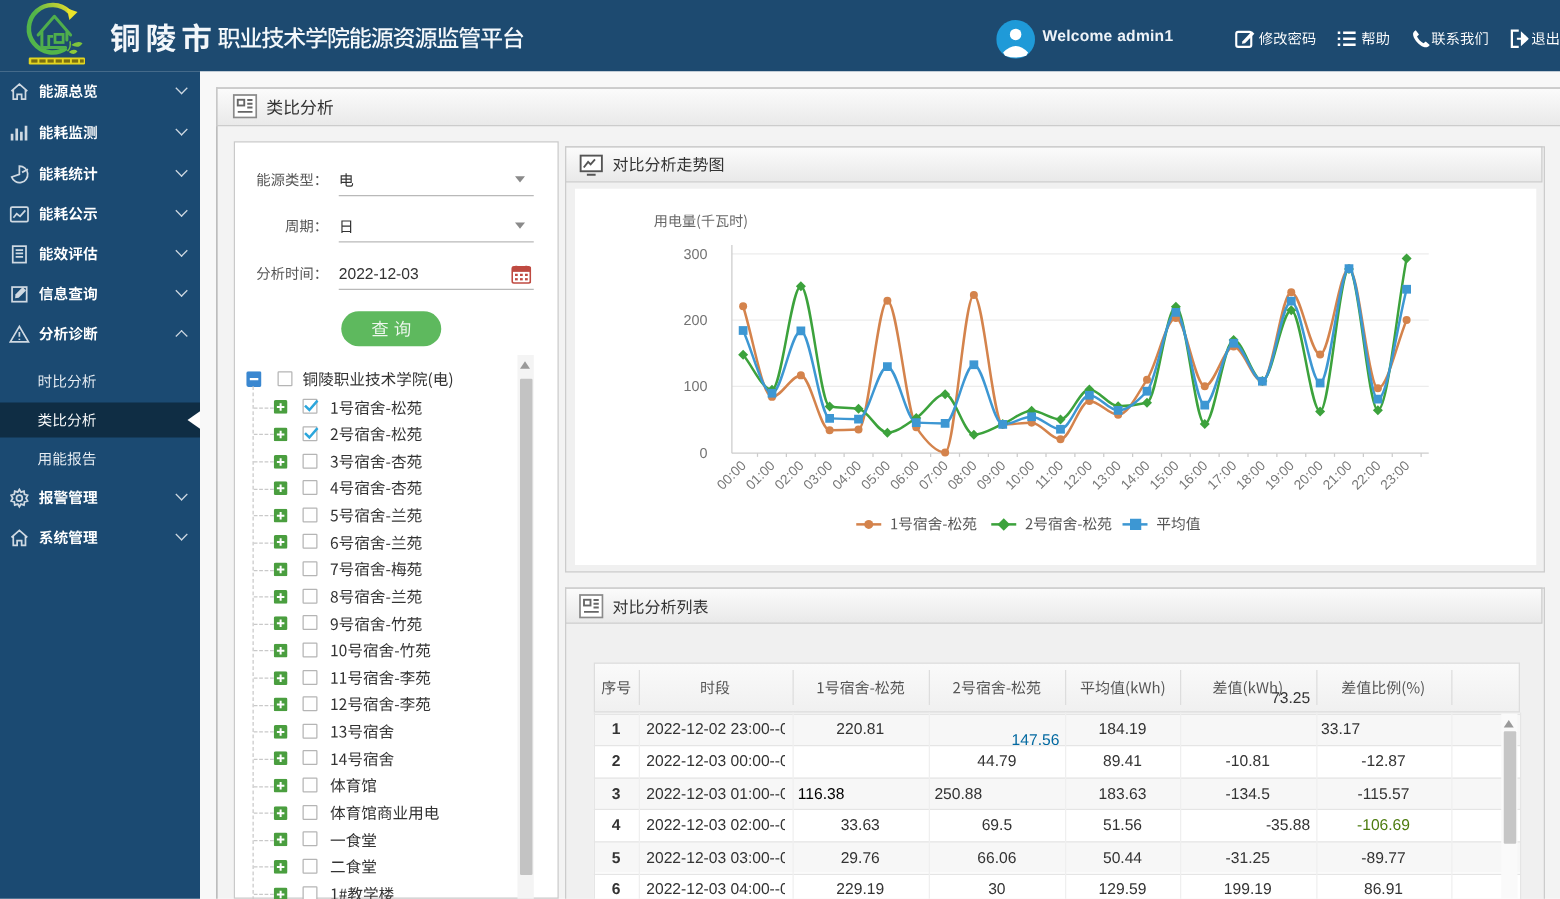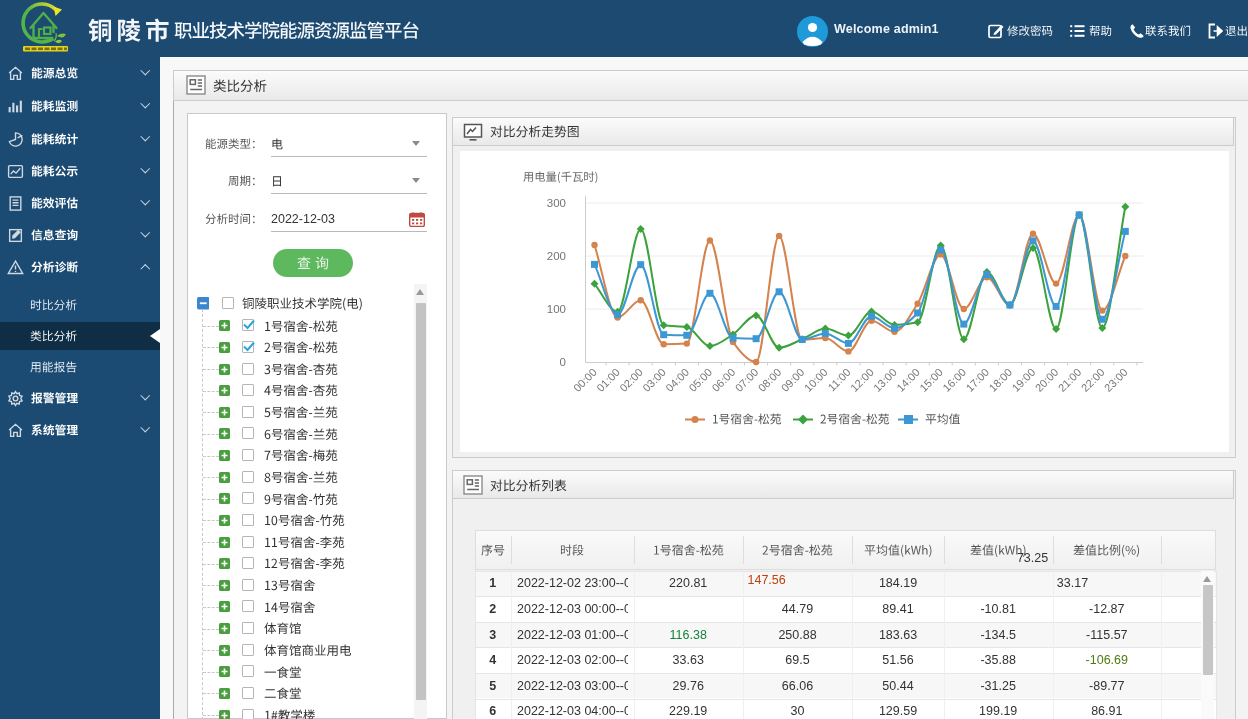--- a/index.html
+++ b/index.html
@@ -1223,48 +1223,48 @@
     </svg>
   </div>
 <div style="position:absolute;left:1052.5px;top:536px;width:1px;height:28px;background:#ddd"></div>
 <div style="position:absolute;left:1161px;top:536px;width:1px;height:28px;background:#ddd"></div>
 <div style="position:absolute;left:474.5px;top:570.5px;width:741.5px;height:148.5px;background:#fff"></div>
 <div style="position:absolute;left:474.5px;top:570.5px;width:741.5px;height:25.6px;background:#f7f7f7"></div>
 <div style="position:absolute;left:474.5px;top:570.5px;width:741.5px;height:1px;background:#e5e5e5"></div>
 <div style="position:absolute;left:442.8px;top:576.3px;width:100px;text-align:center;font:bold 12.5px 'Liberation Sans',sans-serif;color:#333">1</div>
 <div style="position:absolute;left:517px;top:576.3px;width:111px;overflow:hidden;white-space:nowrap;font:12.5px 'Liberation Sans',sans-serif;color:#333">2022-12-02 23:00--00</div>
 <div style="position:absolute;left:638.2px;top:576.3px;width:100px;text-align:center;font:12.5px 'Liberation Sans',sans-serif;color:#333">220.81</div>
-<div style="position:absolute;left:747.5px;top:573px;width:100px;text-align:left;font:12.5px 'Liberation Sans',sans-serif;color:#c2410c">147.56</div>
+<div style="position:absolute;left:747.5px;top:585px;width:100px;text-align:right;font:12.5px 'Liberation Sans',sans-serif;color:#0369a1">147.56</div>
 <div style="position:absolute;left:848.0px;top:576.3px;width:100px;text-align:center;font:12.5px 'Liberation Sans',sans-serif;color:#333">184.19</div>
 <div style="position:absolute;left:948.2px;top:551px;width:100px;text-align:right;font:12.5px 'Liberation Sans',sans-serif;color:#333">73.25</div>
 <div style="position:absolute;left:1056.8px;top:576.3px;width:100px;text-align:left;font:12.5px 'Liberation Sans',sans-serif;color:#333">33.17</div>
 <div style="position:absolute;left:474.5px;top:596.1px;width:741.5px;height:1px;background:#e5e5e5"></div>
 <div style="position:absolute;left:442.8px;top:601.9px;width:100px;text-align:center;font:bold 12.5px 'Liberation Sans',sans-serif;color:#333">2</div>
 <div style="position:absolute;left:517px;top:601.9px;width:111px;overflow:hidden;white-space:nowrap;font:12.5px 'Liberation Sans',sans-serif;color:#333">2022-12-03 00:00--01</div>
 <div style="position:absolute;left:638.2px;top:634px;width:100px;text-align:center;font:12.5px 'Liberation Sans',sans-serif;color:#333">84</div>
 <div style="position:absolute;left:747.5px;top:601.9px;width:100px;text-align:center;font:12.5px 'Liberation Sans',sans-serif;color:#333">44.79</div>
 <div style="position:absolute;left:848.0px;top:601.9px;width:100px;text-align:center;font:12.5px 'Liberation Sans',sans-serif;color:#333">89.41</div>
 <div style="position:absolute;left:948.2px;top:601.9px;width:100px;text-align:center;font:12.5px 'Liberation Sans',sans-serif;color:#333">-10.81</div>
 <div style="position:absolute;left:1056.8px;top:601.9px;width:100px;text-align:center;font:12.5px 'Liberation Sans',sans-serif;color:#333">-12.87</div>
 <div style="position:absolute;left:474.5px;top:621.7px;width:741.5px;height:25.6px;background:#f7f7f7"></div>
 <div style="position:absolute;left:474.5px;top:621.7px;width:741.5px;height:1px;background:#e5e5e5"></div>
 <div style="position:absolute;left:442.8px;top:627.5px;width:100px;text-align:center;font:bold 12.5px 'Liberation Sans',sans-serif;color:#333">3</div>
 <div style="position:absolute;left:517px;top:627.5px;width:111px;overflow:hidden;white-space:nowrap;font:12.5px 'Liberation Sans',sans-serif;color:#333">2022-12-03 01:00--02</div>
-<div style="position:absolute;left:638.2px;top:627.5px;width:100px;text-align:center;font:12.5px 'Liberation Sans',sans-serif;color:#15803d">116.38</div>
-<div style="position:absolute;left:747.5px;top:627.5px;width:100px;text-align:center;font:12.5px 'Liberation Sans',sans-serif;color:#333">250.88</div>
+<div style="position:absolute;left:638.2px;top:627.5px;width:100px;font:12.5px 'Liberation Sans',sans-serif;color:#000000">116.38</div>
+<div style="position:absolute;left:747.5px;top:627.5px;width:100px;text-align:left;font:12.5px 'Liberation Sans',sans-serif;color:#333">250.88</div>
 <div style="position:absolute;left:848.0px;top:627.5px;width:100px;text-align:center;font:12.5px 'Liberation Sans',sans-serif;color:#333">183.63</div>
 <div style="position:absolute;left:948.2px;top:627.5px;width:100px;text-align:center;font:12.5px 'Liberation Sans',sans-serif;color:#333">-134.5</div>
 <div style="position:absolute;left:1056.8px;top:627.5px;width:100px;text-align:center;font:12.5px 'Liberation Sans',sans-serif;color:#333">-115.57</div>
 <div style="position:absolute;left:474.5px;top:647.3px;width:741.5px;height:1px;background:#e5e5e5"></div>
 <div style="position:absolute;left:442.8px;top:653.1px;width:100px;text-align:center;font:bold 12.5px 'Liberation Sans',sans-serif;color:#333">4</div>
 <div style="position:absolute;left:517px;top:653.1px;width:111px;overflow:hidden;white-space:nowrap;font:12.5px 'Liberation Sans',sans-serif;color:#333">2022-12-03 02:00--03</div>
 <div style="position:absolute;left:638.2px;top:653.1px;width:100px;text-align:center;font:12.5px 'Liberation Sans',sans-serif;color:#333">33.63</div>
 <div style="position:absolute;left:747.5px;top:653.1px;width:100px;text-align:center;font:12.5px 'Liberation Sans',sans-serif;color:#333">69.5</div>
 <div style="position:absolute;left:848.0px;top:653.1px;width:100px;text-align:center;font:12.5px 'Liberation Sans',sans-serif;color:#333">51.56</div>
-<div style="position:absolute;left:948.2px;top:653.1px;width:100px;text-align:center;font:12.5px 'Liberation Sans',sans-serif;color:#333">-35.88</div>
+<div style="position:absolute;left:948.2px;top:653.1px;width:100px;text-align:right;font:12.5px 'Liberation Sans',sans-serif;color:#333">-35.88</div>
 <div style="position:absolute;left:1056.8px;top:653.1px;width:100px;text-align:center;font:12.5px 'Liberation Sans',sans-serif;color:#4d7c0f">-106.69</div>
 <div style="position:absolute;left:474.5px;top:672.9px;width:741.5px;height:25.6px;background:#f7f7f7"></div>
 <div style="position:absolute;left:474.5px;top:672.9px;width:741.5px;height:1px;background:#e5e5e5"></div>
 <div style="position:absolute;left:442.8px;top:678.7px;width:100px;text-align:center;font:bold 12.5px 'Liberation Sans',sans-serif;color:#333">5</div>
 <div style="position:absolute;left:517px;top:678.7px;width:111px;overflow:hidden;white-space:nowrap;font:12.5px 'Liberation Sans',sans-serif;color:#333">2022-12-03 03:00--04</div>
 <div style="position:absolute;left:638.2px;top:678.7px;width:100px;text-align:center;font:12.5px 'Liberation Sans',sans-serif;color:#333">29.76</div>
 <div style="position:absolute;left:747.5px;top:678.7px;width:100px;text-align:center;font:12.5px 'Liberation Sans',sans-serif;color:#333">66.06</div>
 <div style="position:absolute;left:848.0px;top:678.7px;width:100px;text-align:center;font:12.5px 'Liberation Sans',sans-serif;color:#333">50.44</div>
 <div style="position:absolute;left:948.2px;top:678.7px;width:100px;text-align:center;font:12.5px 'Liberation Sans',sans-serif;color:#333">-31.25</div>
 <div style="position:absolute;left:1056.8px;top:678.7px;width:100px;text-align:center;font:12.5px 'Liberation Sans',sans-serif;color:#333">-89.77</div>

